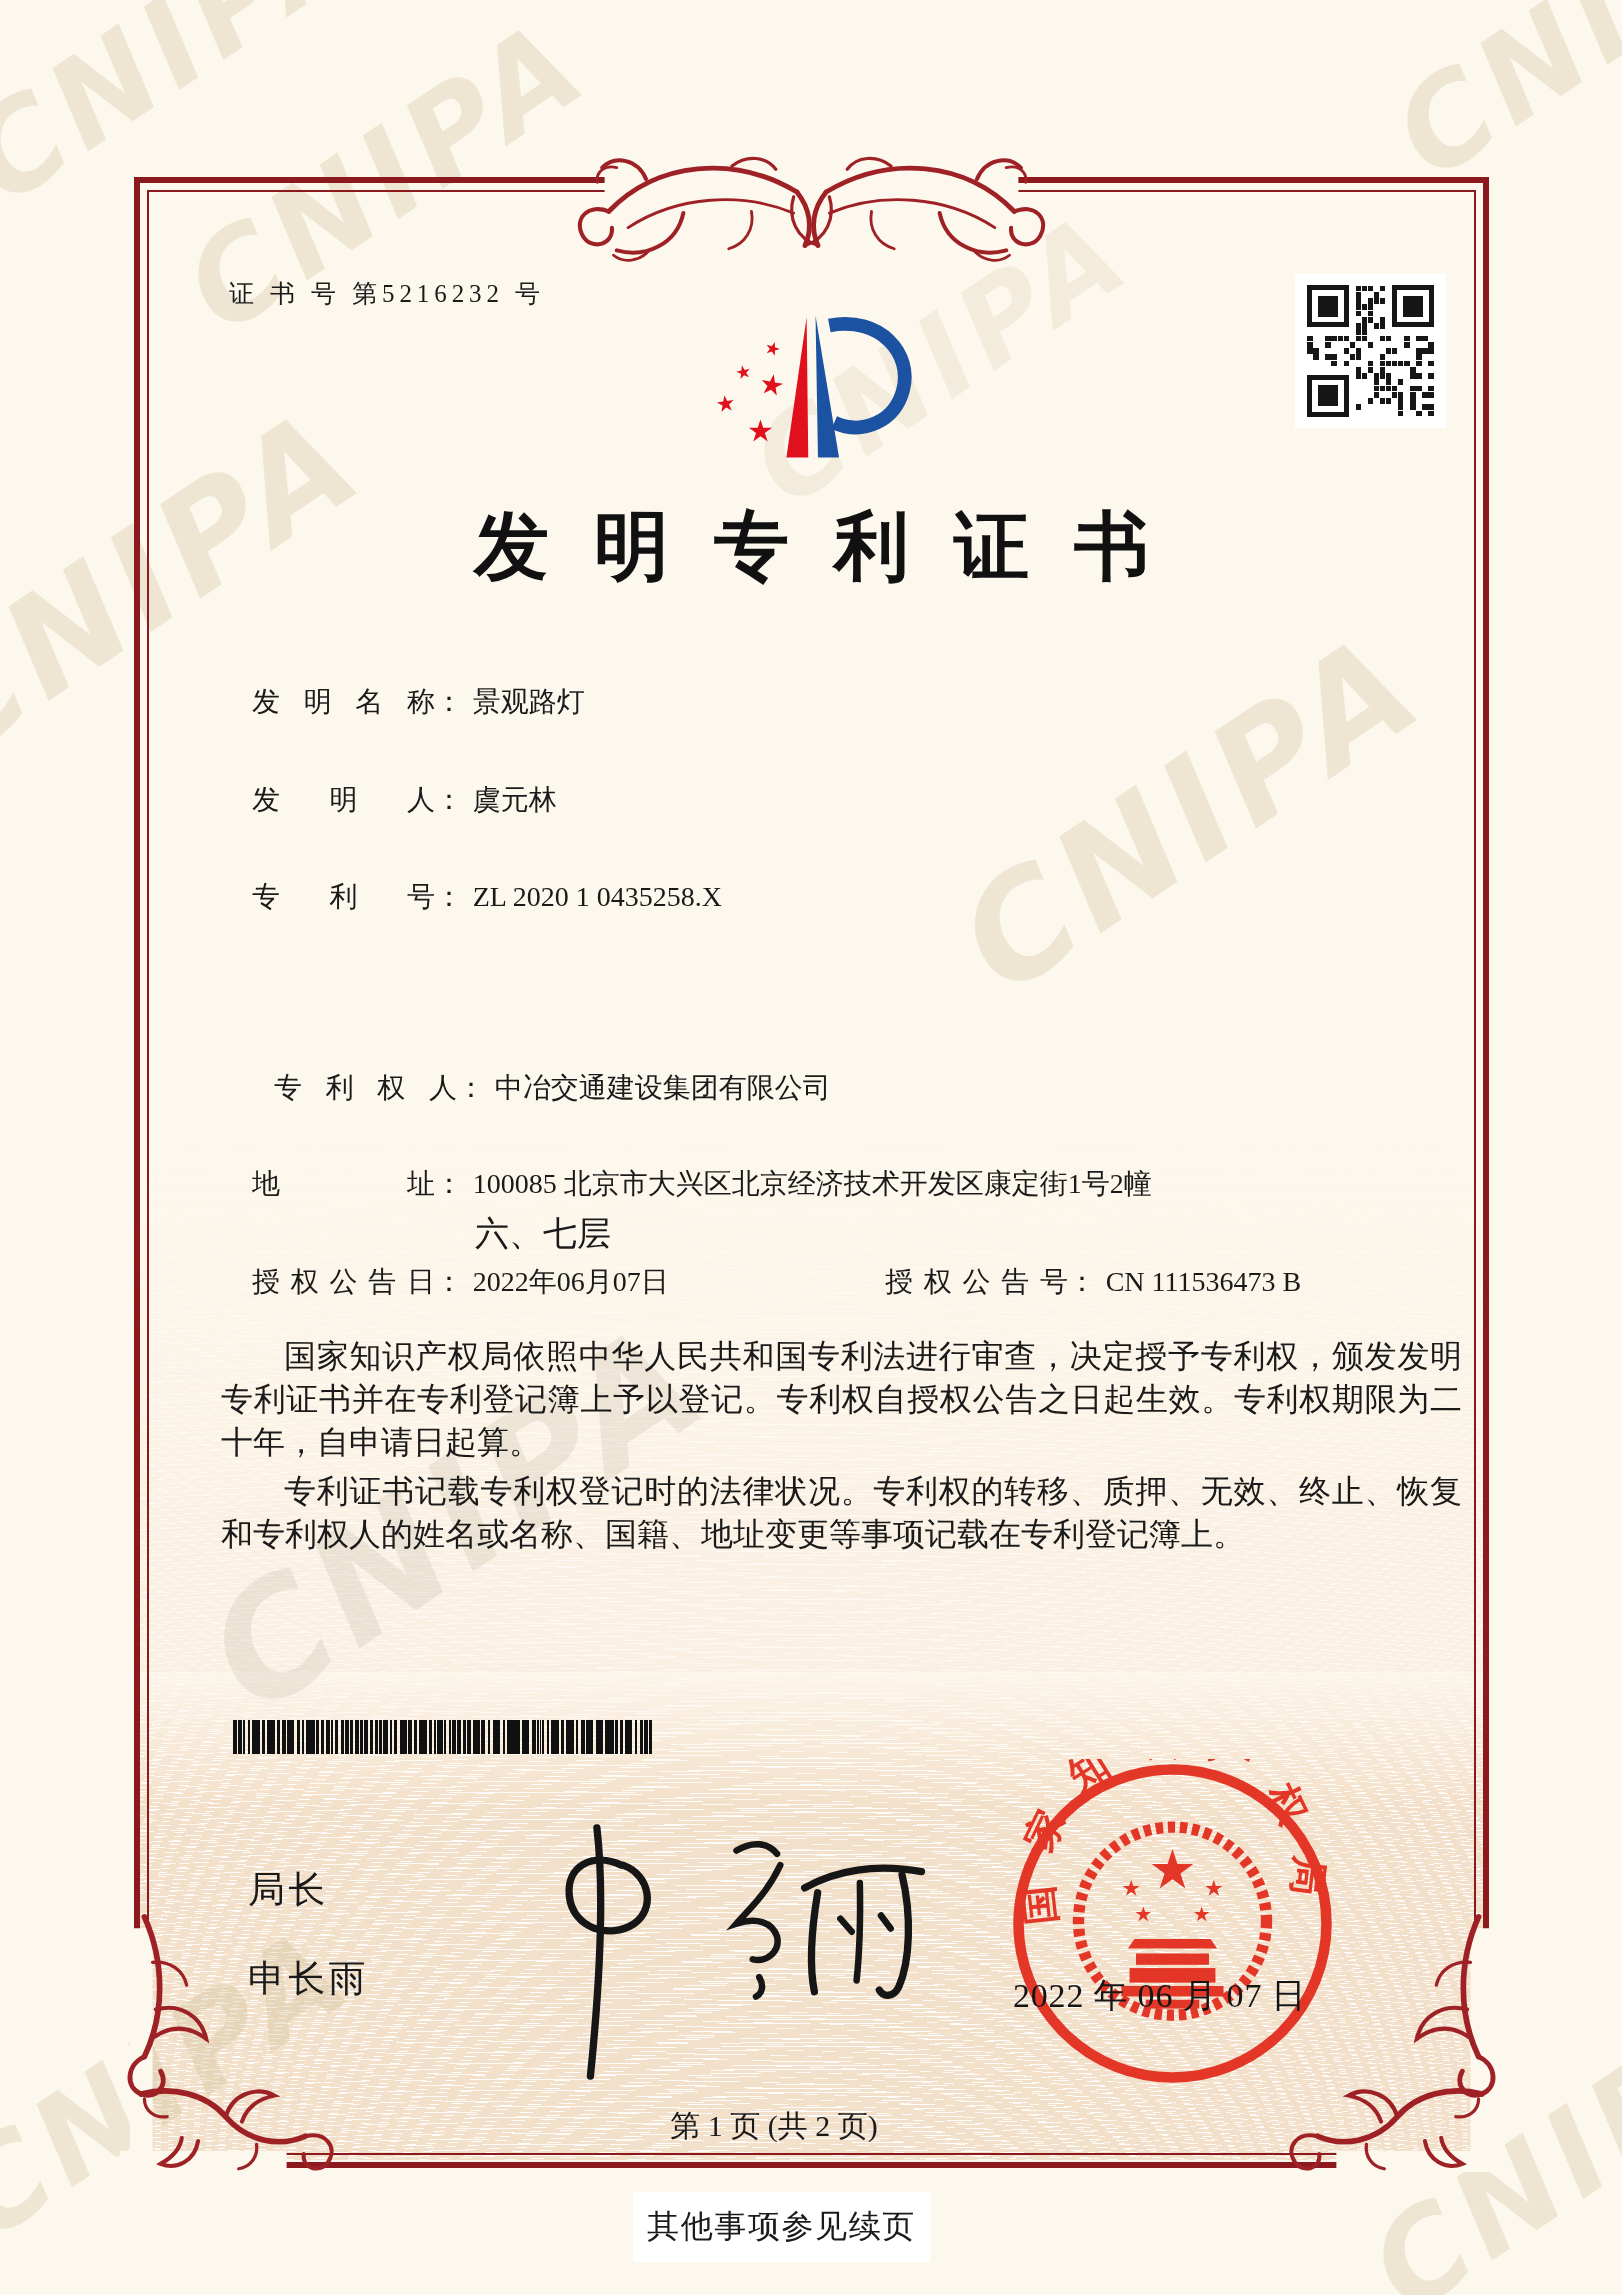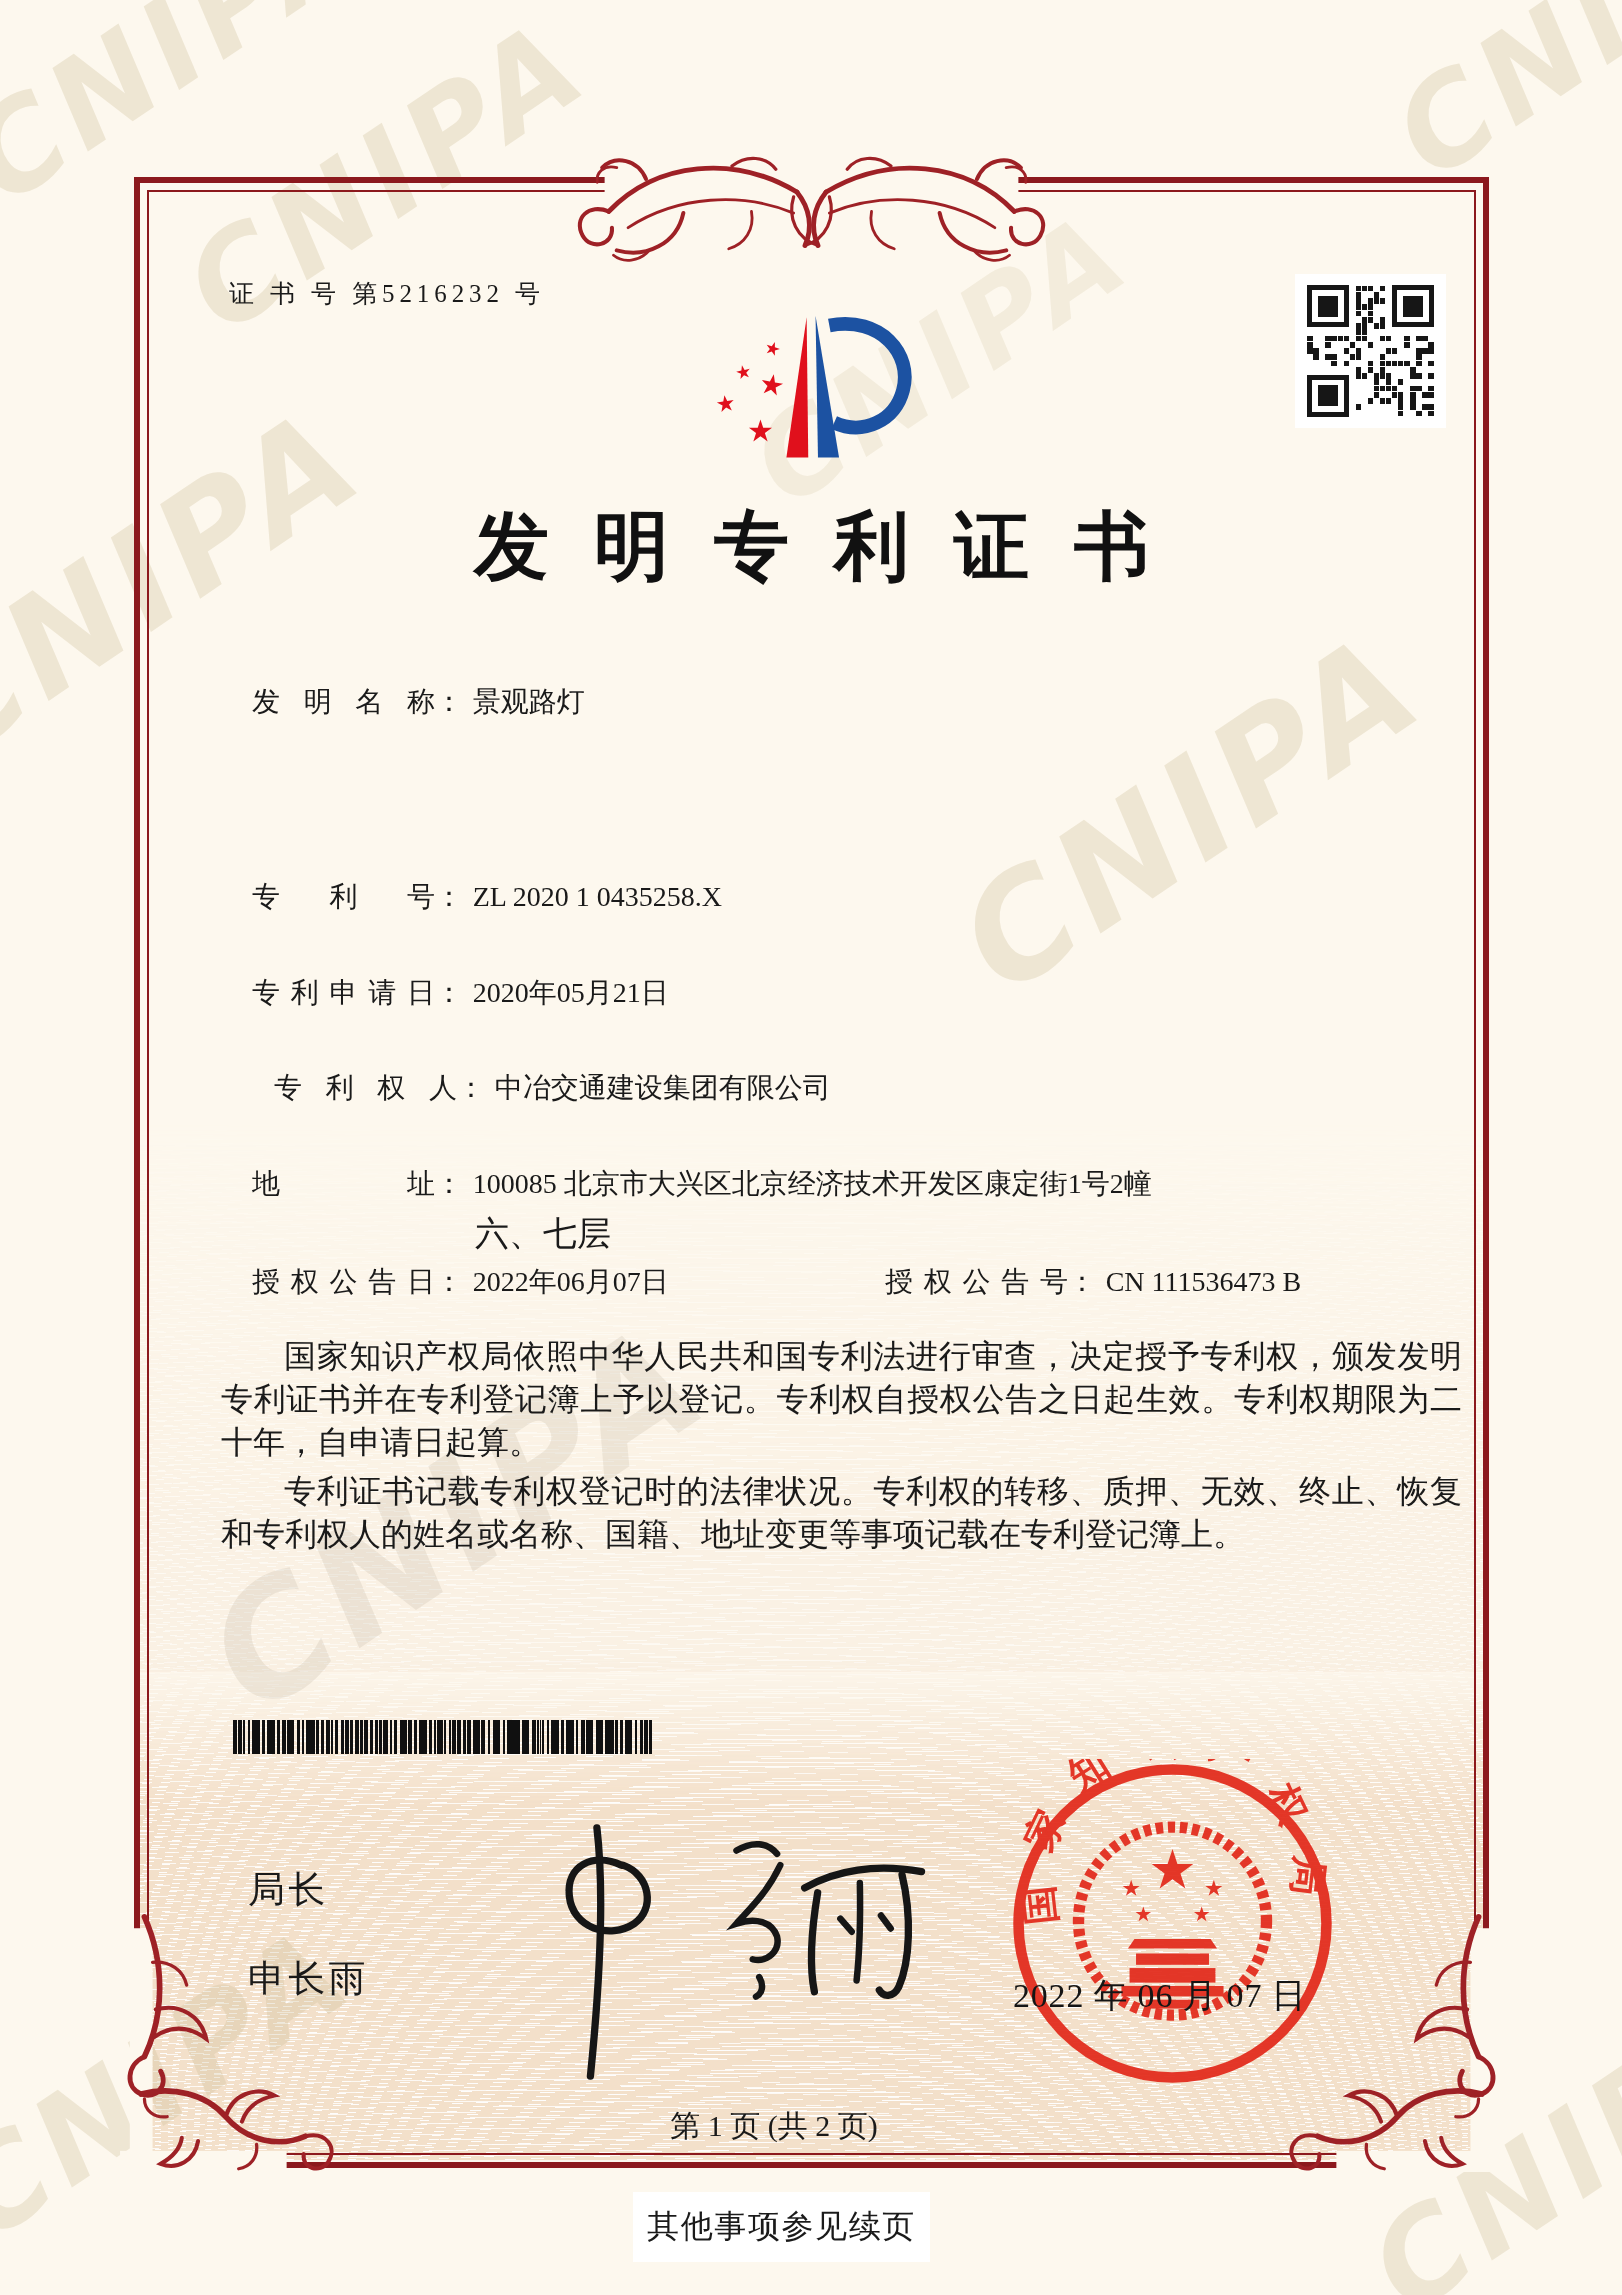--- a/index.html
+++ b/index.html
@@ -298,25 +298,25 @@
         <i style="grid-area: 21 / 19;"></i>
         <i style="grid-area: 21 / 21;"></i>
       </div>
   </div>
 
   <h1 class="title">发明专利证书</h1>
 
   <div class="row r1">
     <span class="flabel">发明名称</span><span>：</span><span class="fvalue">景观路灯</span>
   </div>
+  <div class="row r2">
+    <span class="flabel">发明人</span><span>：</span><span class="fvalue">虞元林</span>
+  </div>
   <div class="row r3">
     <span class="flabel">专利号</span><span>：</span><span class="fvalue">ZL 2020 1 0435258.X</span>
-  </div>
-  <div class="row r4">
-    <span class="flabel">专利申请日</span><span>：</span><span class="fvalue">2020年05月21日</span>
   </div>
   <div class="row r5">
     <span class="flabel">专利权人</span><span>：</span><span class="fvalue">中冶交通建设集团有限公司</span>
   </div>
   <div class="row r6">
     <span class="flabel">地址</span><span>：</span><span class="fvalue">100085 北京市大兴区北京经济技术开发区康定街1号2幢</span>
   </div>
   <div class="addr2">六、七层</div>
   <div class="row r7">
     <span class="flabel">授权公告日</span><span>：</span><span class="fvalue">2022年06月07日</span>

